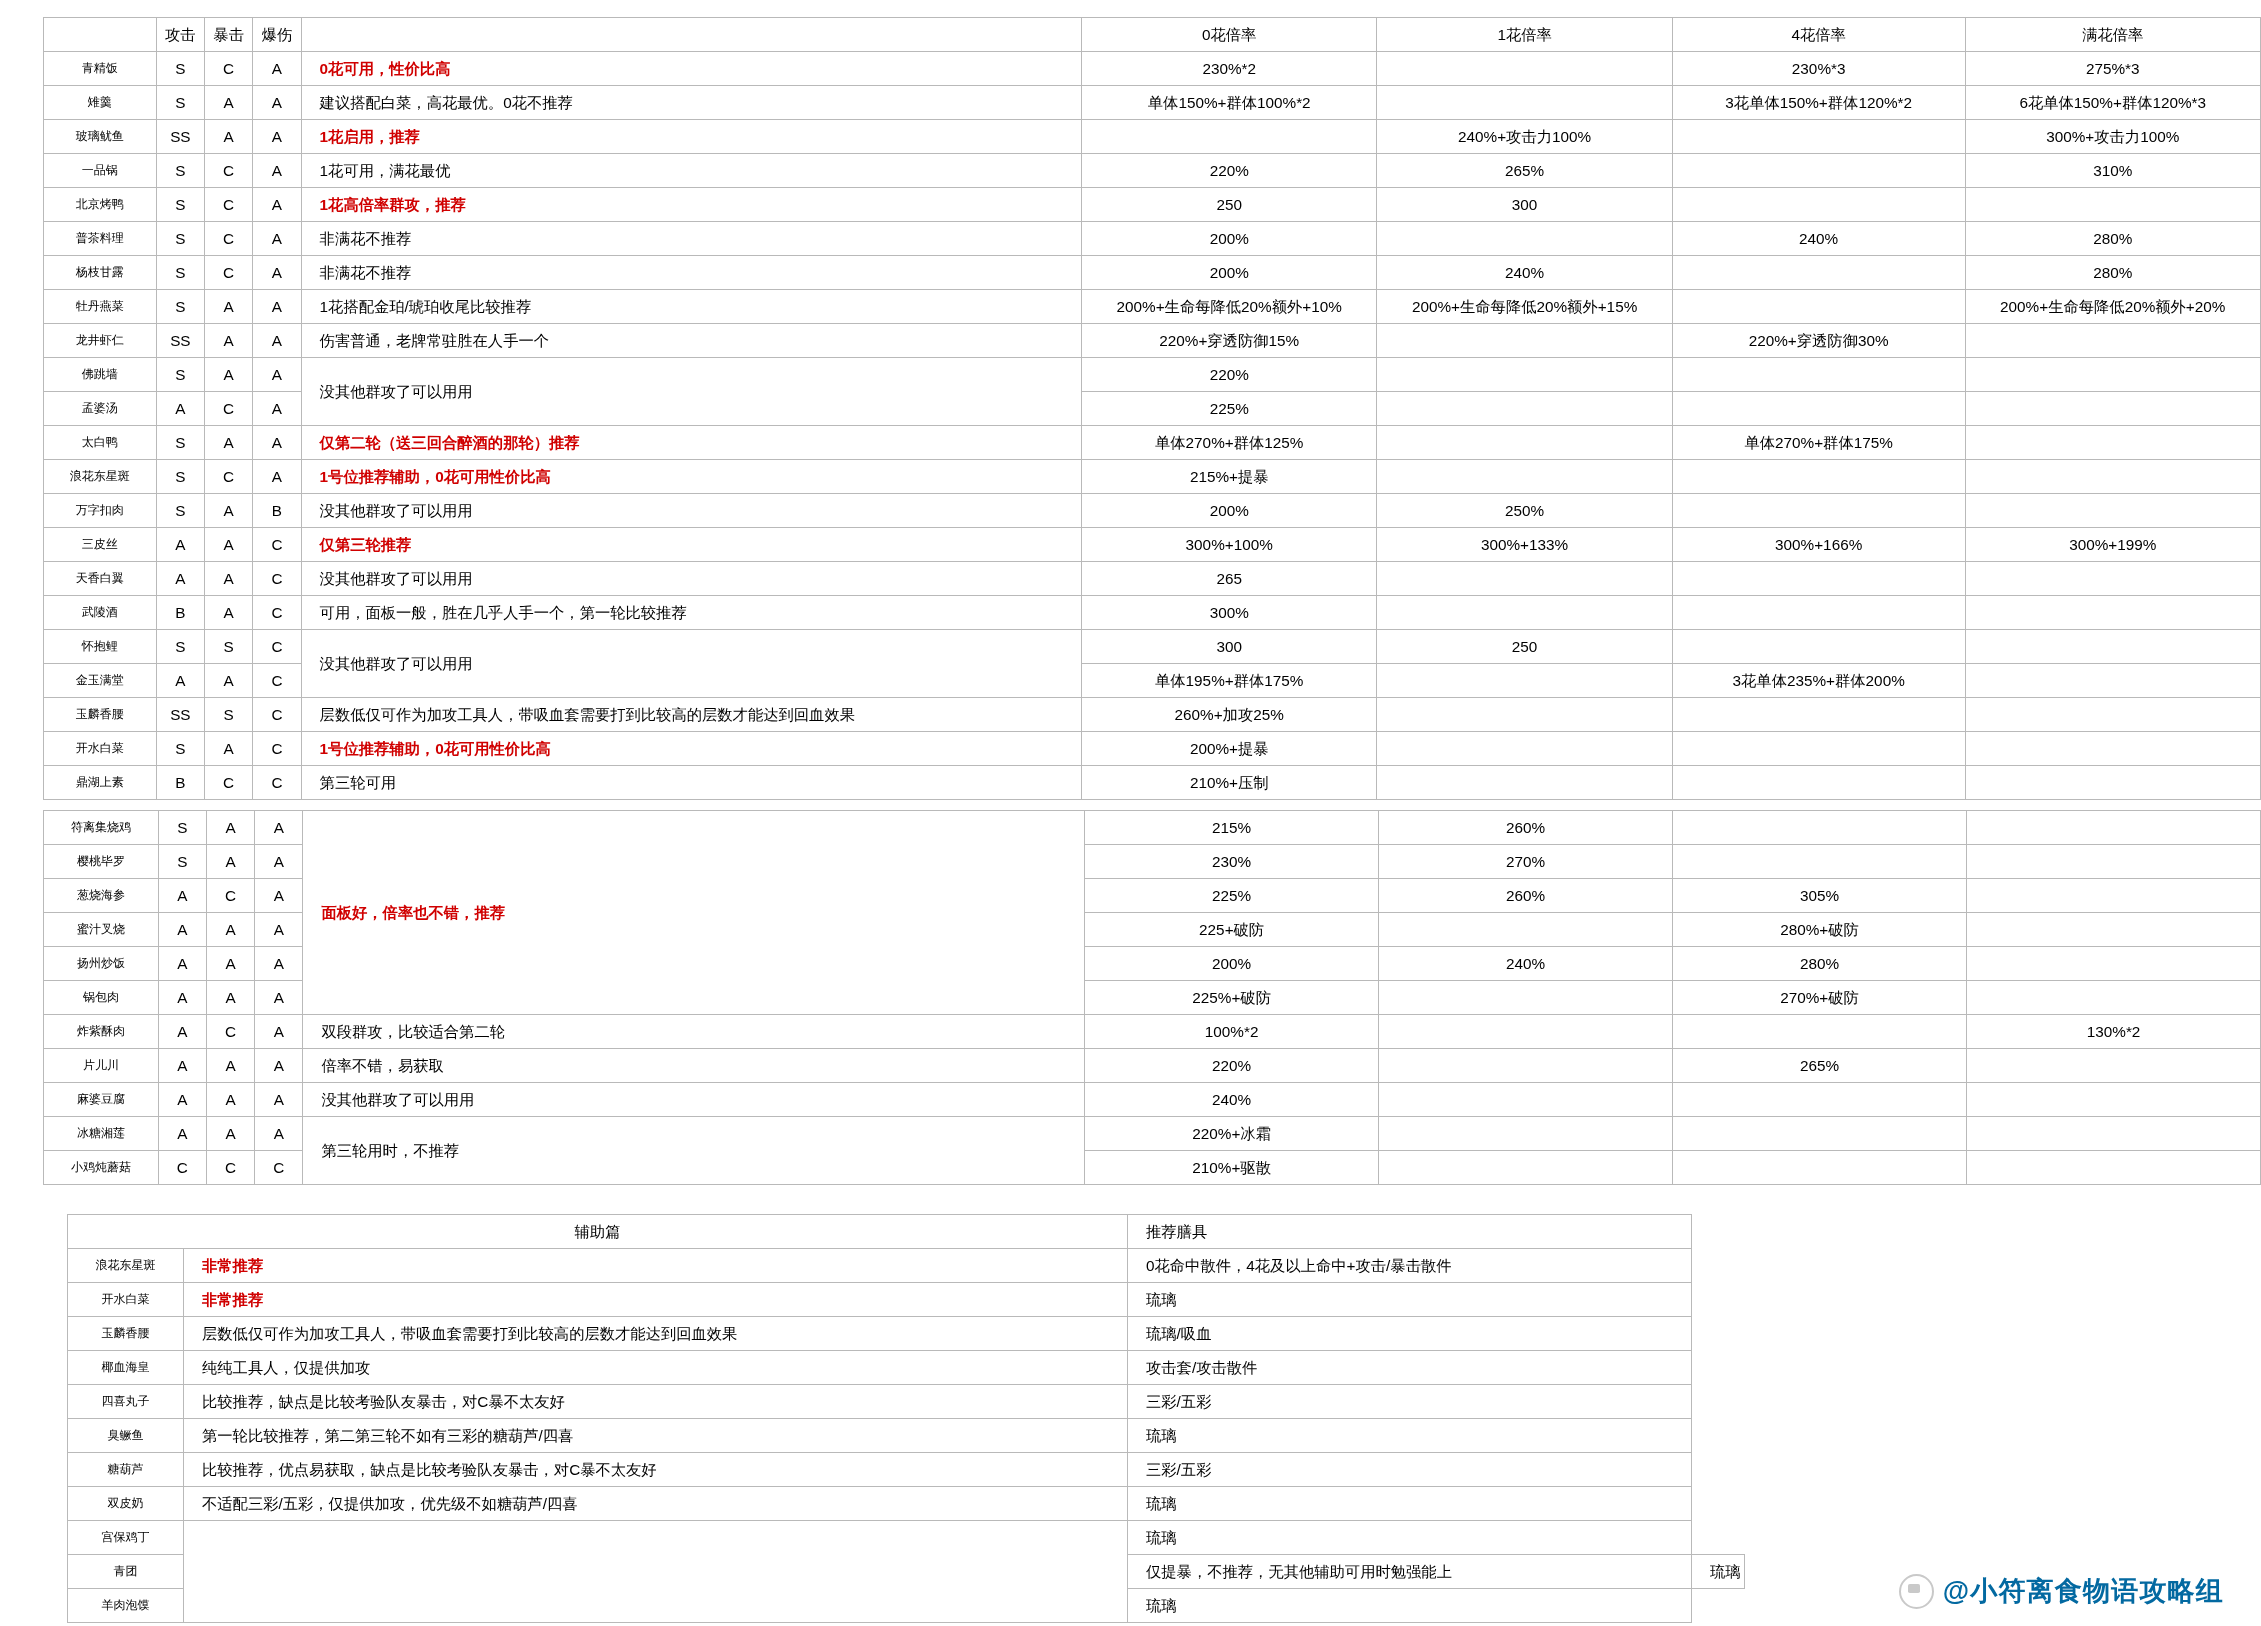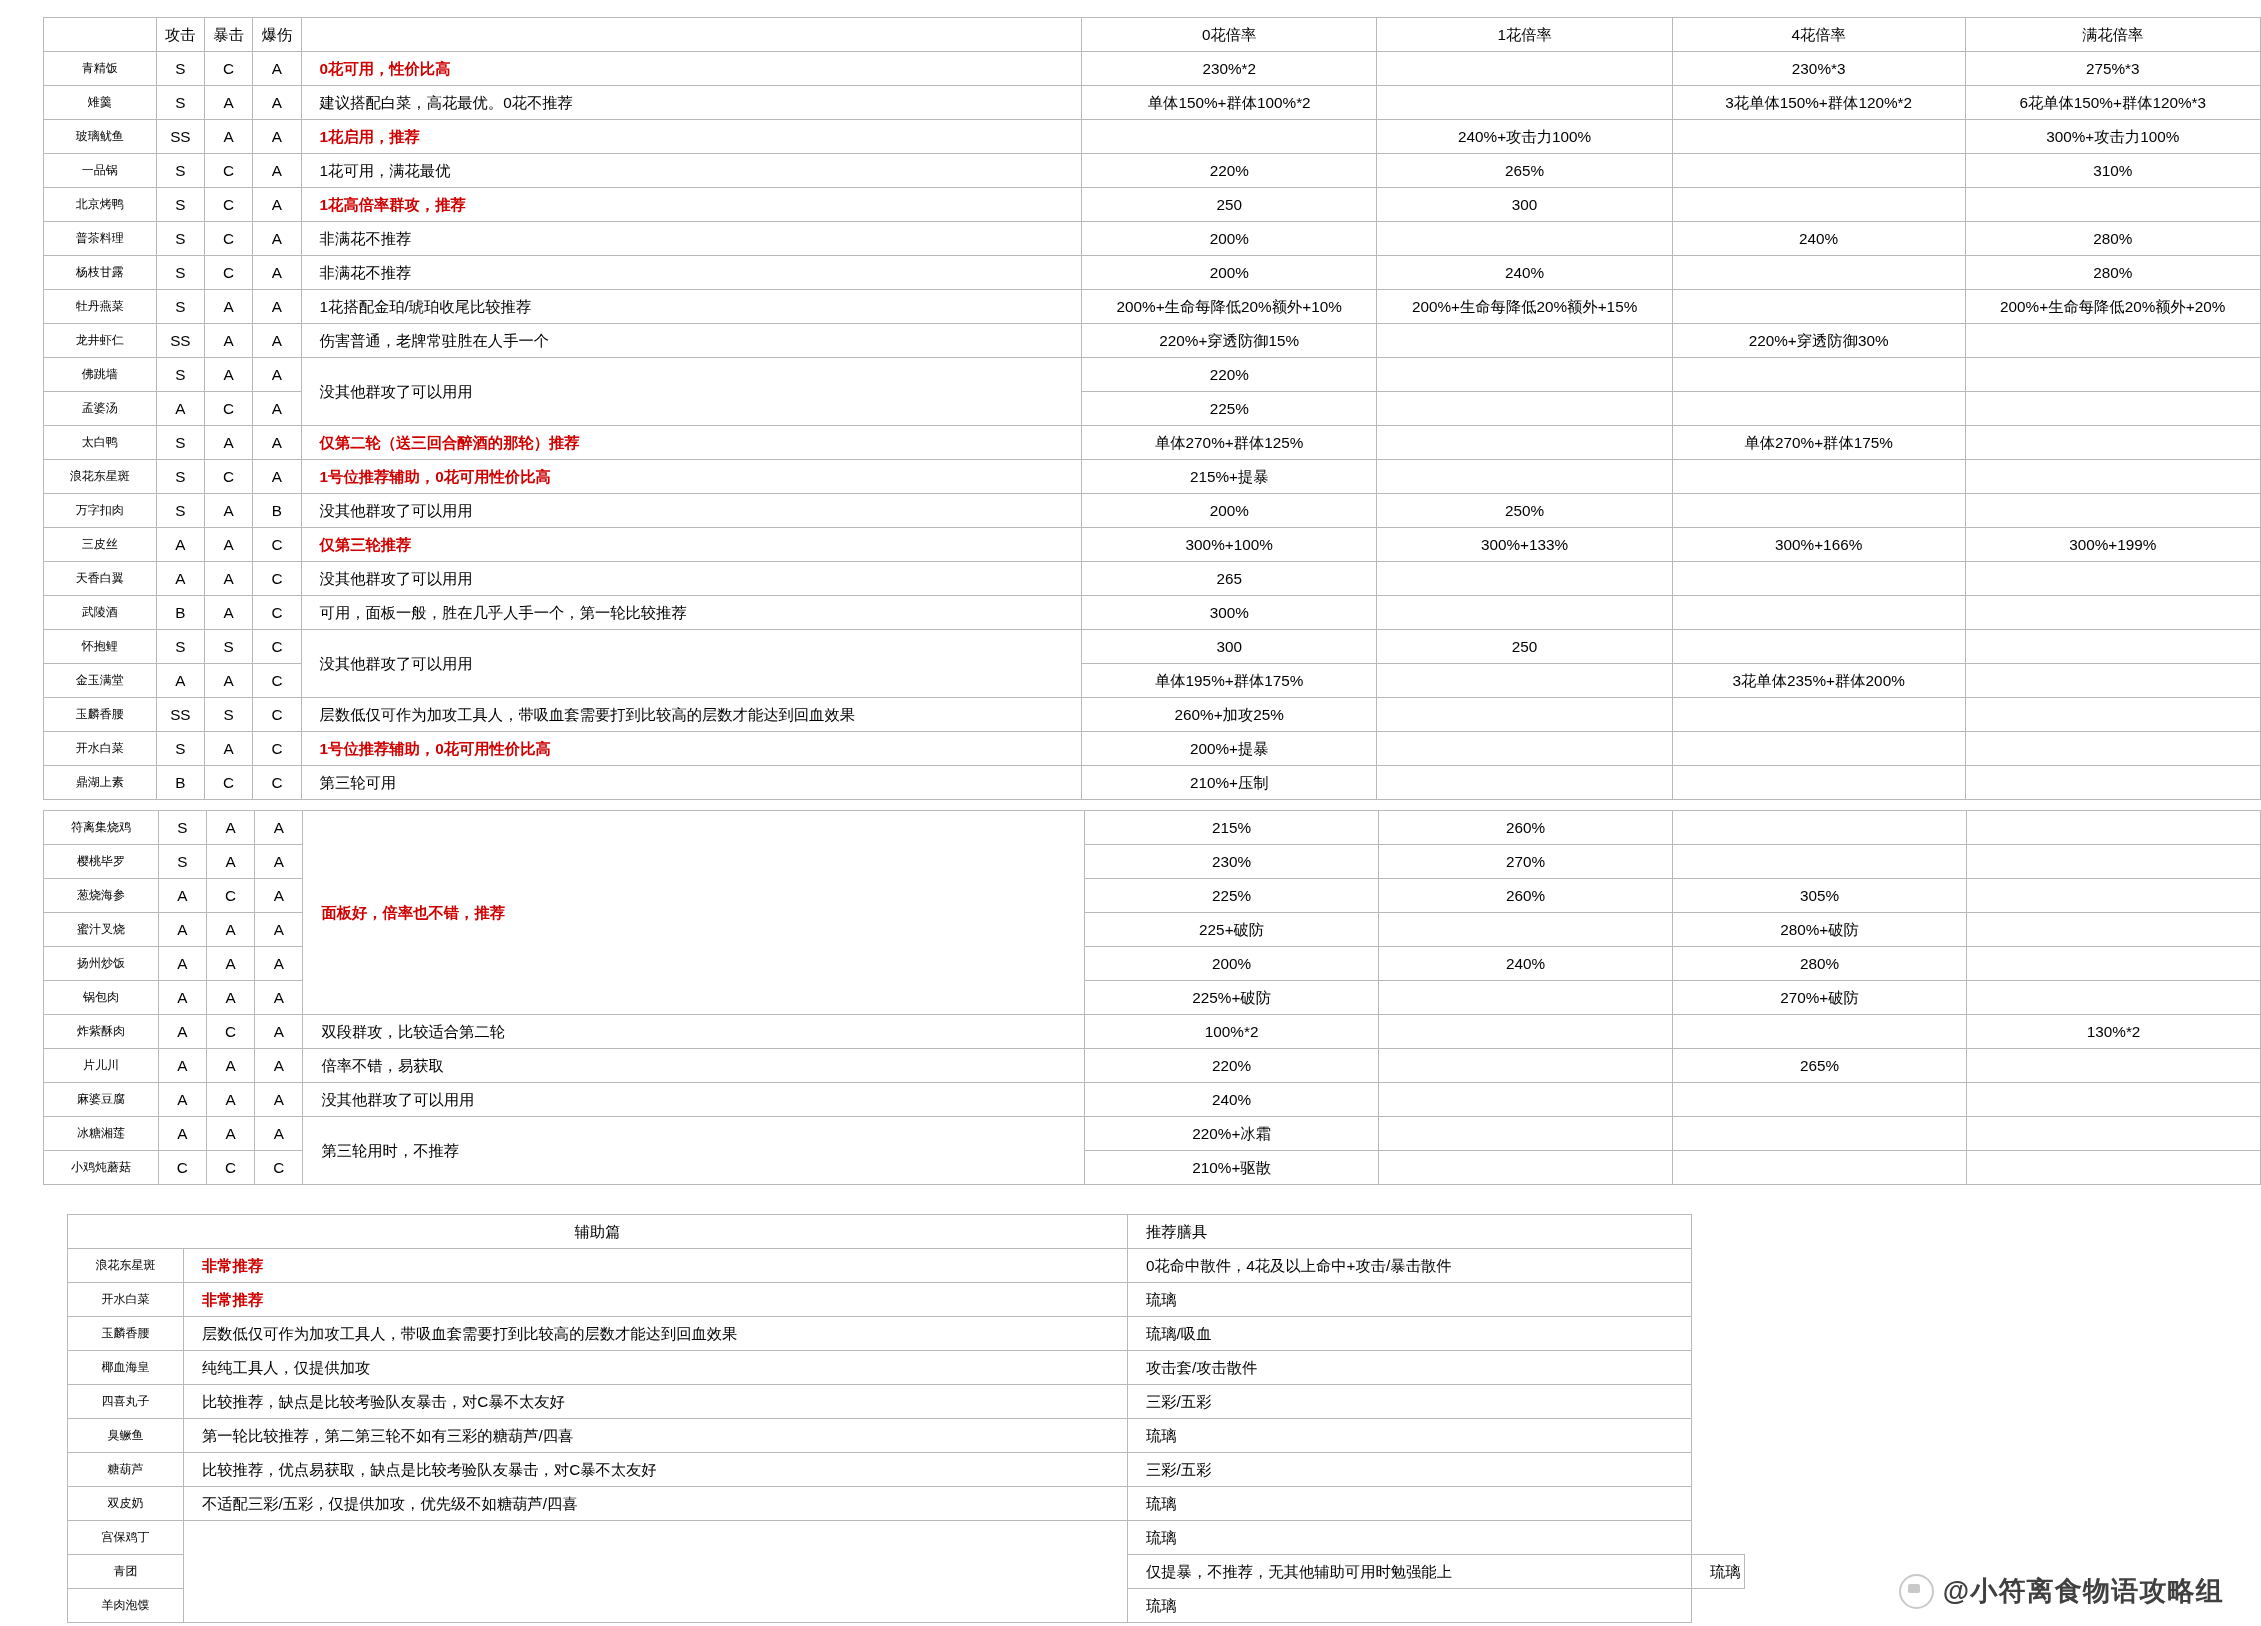--- a/index.html
+++ b/index.html
@@ -33,21 +33,21 @@
   
   #t1{position:absolute;left:43px;top:17px;}
   #t2{position:absolute;left:43px;top:810px;}
   #t3{position:absolute;left:67px;top:1214px;}
 
   .hdr{font-size:15.3px;}
 
   .watermark{
     position:absolute;right:37px;bottom:17px;
     display:flex;align-items:center;gap:8.6px;
-    color:#404040;font-size:27px;font-weight:bold;
+    color:#0369a1;font-size:27px;font-weight:bold;
     letter-spacing:1.2px;
   }
   .wm-logo{
     width:31px;height:31px;border-radius:50%;
     border:2.5px solid #c9c9c9;display:inline-block;position:relative;
   }
   .wm-logo:after{
     content:"";position:absolute;left:6.7px;top:8.6px;width:12.3px;height:8.6px;
     border-radius:1.8px;background:#c9c9c9;
   }

